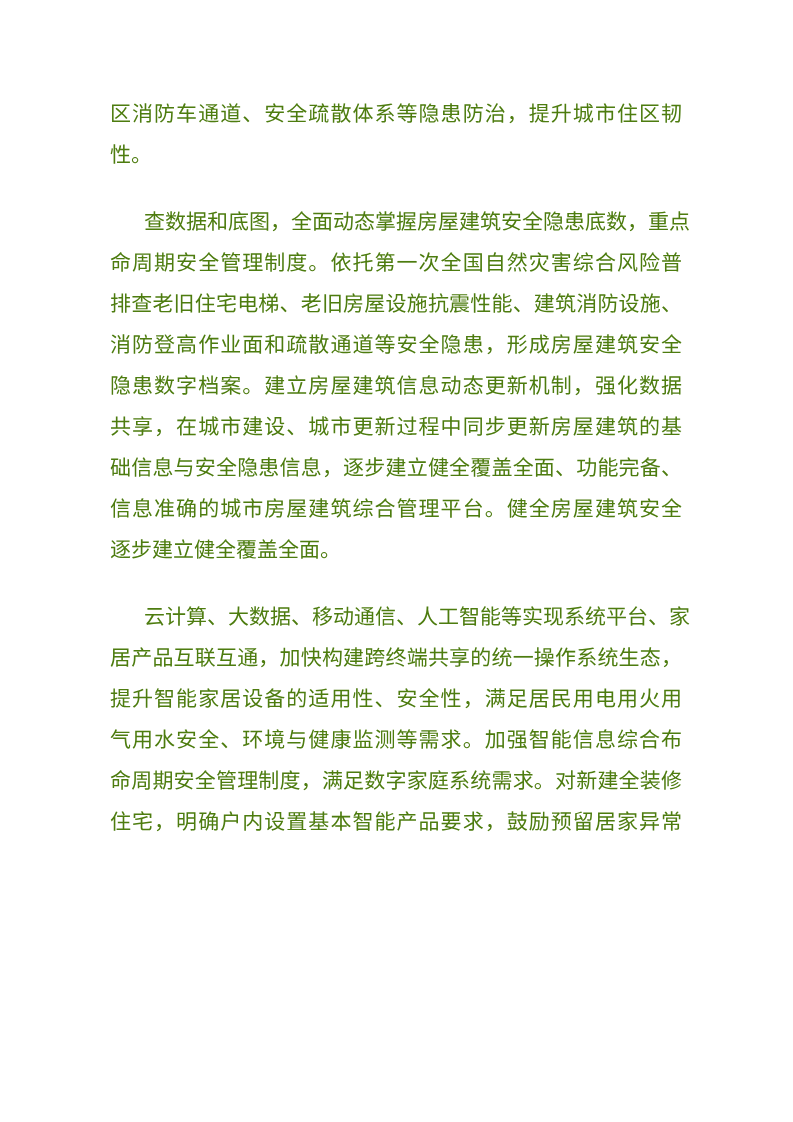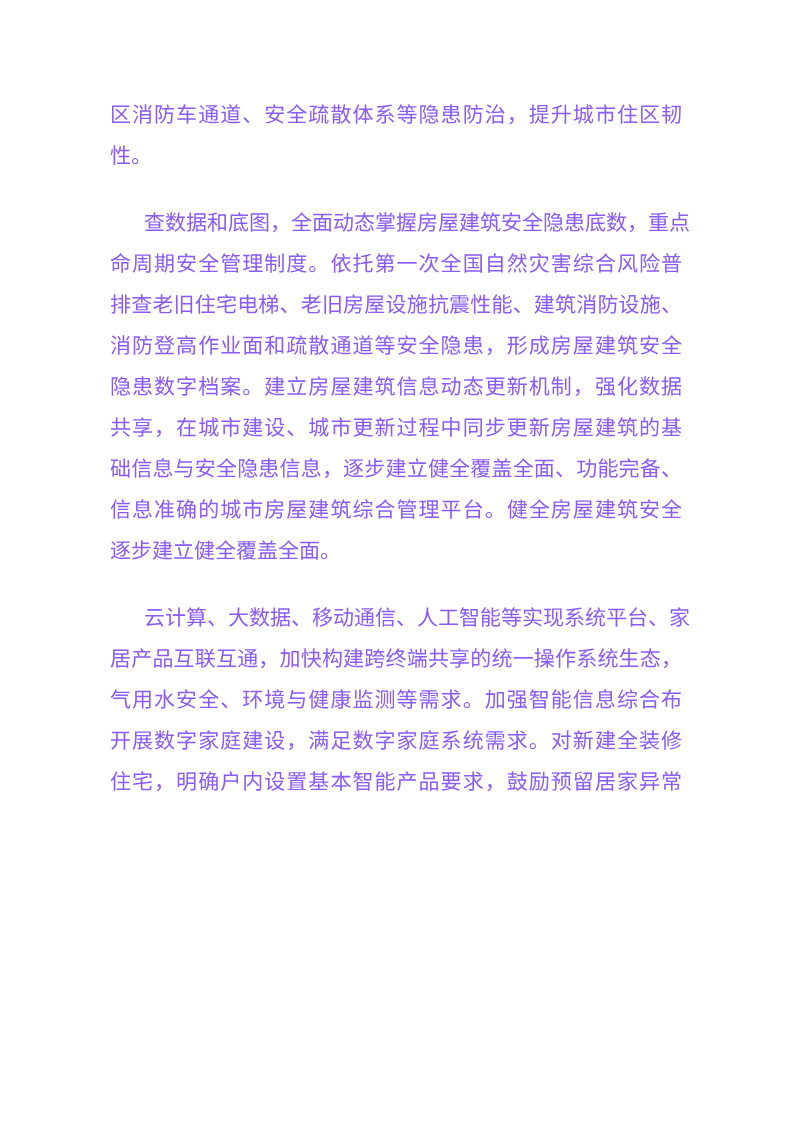--- a/index.html
+++ b/index.html
@@ -41,37 +41,38 @@
     text-align-last: left;
   }
   .para.indent .line:first-child {
     padding-left: 34px;
   }
 </style>
 </head>
 <body>
 
 <div class="page">
-  <div class="text-block" id="textBlock" style="color: #8b5cf6;">
+  <div class="text-block" id="textBlock" style="color: #4d7c0f; font-family: Liberation Mono, monospace;">
       <div class="para">
         <div class="line">区消防车通道、安全疏散体系等隐患防治，提升城市住区韧</div>
         <div class="line no-stretch">性。</div>
       </div>
       <div class="para indent">
         <div class="line">查数据和底图，全面动态掌握房屋建筑安全隐患底数，重点</div>
         <div class="line">命周期安全管理制度。依托第一次全国自然灾害综合风险普</div>
         <div class="line">排查老旧住宅电梯、老旧房屋设施抗震性能、建筑消防设施、</div>
         <div class="line">消防登高作业面和疏散通道等安全隐患，形成房屋建筑安全</div>
         <div class="line">隐患数字档案。建立房屋建筑信息动态更新机制，强化数据</div>
         <div class="line">共享，在城市建设、城市更新过程中同步更新房屋建筑的基</div>
         <div class="line">础信息与安全隐患信息，逐步建立健全覆盖全面、功能完备、</div>
         <div class="line">信息准确的城市房屋建筑综合管理平台。健全房屋建筑安全</div>
         <div class="line no-stretch">逐步建立健全覆盖全面。</div>
       </div>
       <div class="para indent">
         <div class="line">云计算、大数据、移动通信、人工智能等实现系统平台、家</div>
         <div class="line">居产品互联互通，加快构建跨终端共享的统一操作系统生态，</div>
+        <div class="line">提升智能家居设备的适用性、安全性，满足居民用电用火用</div>
         <div class="line">气用水安全、环境与健康监测等需求。加强智能信息综合布</div>
-        <div class="line">开展数字家庭建设，满足数字家庭系统需求。对新建全装修</div>
+        <div class="line">命周期安全管理制度，满足数字家庭系统需求。对新建全装修</div>
         <div class="line">住宅，明确户内设置基本智能产品要求，鼓励预留居家异常</div>
       </div>
     </div>
 </div>
 
 </body></html>

